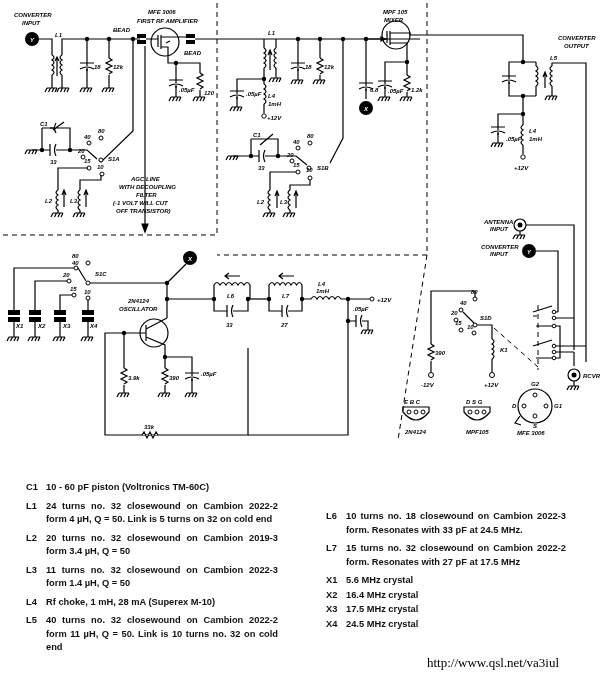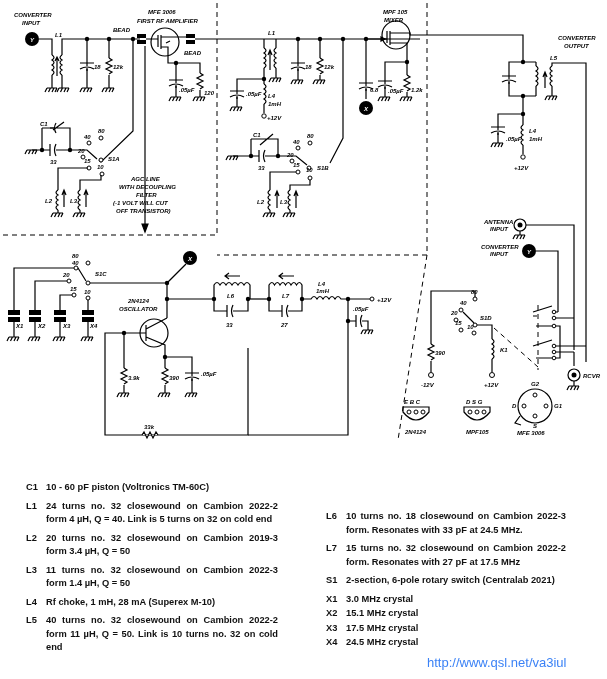--- a/index.html
+++ b/index.html
@@ -12,22 +12,22 @@
   .dot { fill:#000; }
   .oc { fill:#fff; stroke:#000; stroke-width:1; }
   .lbl { font-size:6px; }
   .parts { position:absolute; font-family:"Liberation Sans", sans-serif; font-weight:bold; font-size:9.3px; line-height:13.5px; color:#111; }
   .parts .row { display:flex; margin-bottom:5px; }
   .parts .ref { width:20px; flex:none; }
   .parts .desc { flex:1; text-align:justify; }
   #partsL { left:26px; top:481px; width:252px; }
   #partsR { left:326px; top:510px; width:240px; }
   #partsR .xrow { margin-bottom:1px; }
-  #url { position:absolute; left:427px; top:655px; font-family:Liberation Sans, sans-serif;
-         font-size:13px; color:#3b82f6; }
+  #url { position:absolute; left:427px; top:655px; font-family:Liberation Serif, serif;
+         font-size:13px; color:#000000; }
 </style>
 </head>
 <body>
 
 <svg id="schem" viewBox="0 0 607 440" xmlns="http://www.w3.org/2000/svg">
   <defs>
     <g id="gnd">
         <path class="w" d="M-5,0 H5 M-5,0 L-7,4 M-1.5,0 L-3.5,4 M2,0 L0,4 M5,0 L3,4"></path>
       </g>
     <g id="coilV">
@@ -420,21 +420,21 @@
   </g>
 </svg>
 
 <div id="partsL" class="parts">
     <div class="row">
       <span class="ref">C1</span>
       <span class="desc">10 - 60 pF piston (Voltronics TM-60C)</span>
     </div>
     <div class="row">
       <span class="ref">L1</span>
-      <span class="desc">24 turns no. 32 closewound on Cambion 2022-2 form 4 µH, Q = 40. Link is 5 turns on 32 on cold end</span>
+      <span class="desc">24 turns no. 32 closewound on Cambion 2022-2 form 4 µH, Q = 50. Link is 5 turns on 32 on cold end</span>
     </div>
     <div class="row">
       <span class="ref">L2</span>
       <span class="desc">20 turns no. 32 closewound on Cambion 2019-3 form 3.4 µH, Q = 50</span>
     </div>
     <div class="row">
       <span class="ref">L3</span>
       <span class="desc">11 turns no. 32 closewound on Cambion 2022-3 form 1.4 µH, Q = 50</span>
     </div>
     <div class="row">
@@ -448,31 +448,27 @@
   </div>
 <div id="partsR" class="parts">
     <div class="row">
       <span class="ref">L6</span>
       <span class="desc">10 turns no. 18 closewound on Cambion 2022-3 form. Resonates with 33 pF at 24.5 MHz.</span>
     </div>
     <div class="row">
       <span class="ref">L7</span>
       <span class="desc">15 turns no. 32 closewound on Cambion 2022-2 form. Resonates with 27 pF at 17.5 MHz</span>
     </div>
-    <div class="row">
-      <span class="ref">S1</span>
-      <span class="desc">2-section, 6-pole rotary switch (Centralab 2021)</span>
-    </div>
     <div class="row xrow">
       <span class="ref">X1</span>
-      <span class="desc">3.0 MHz crystal</span>
+      <span class="desc">5.6 MHz crystal</span>
     </div>
     <div class="row xrow">
       <span class="ref">X2</span>
-      <span class="desc">15.1 MHz crystal</span>
+      <span class="desc">16.4 MHz crystal</span>
     </div>
     <div class="row xrow">
       <span class="ref">X3</span>
       <span class="desc">17.5 MHz crystal</span>
     </div>
     <div class="row xrow">
       <span class="ref">X4</span>
       <span class="desc">24.5 MHz crystal</span>
     </div>
   </div>

